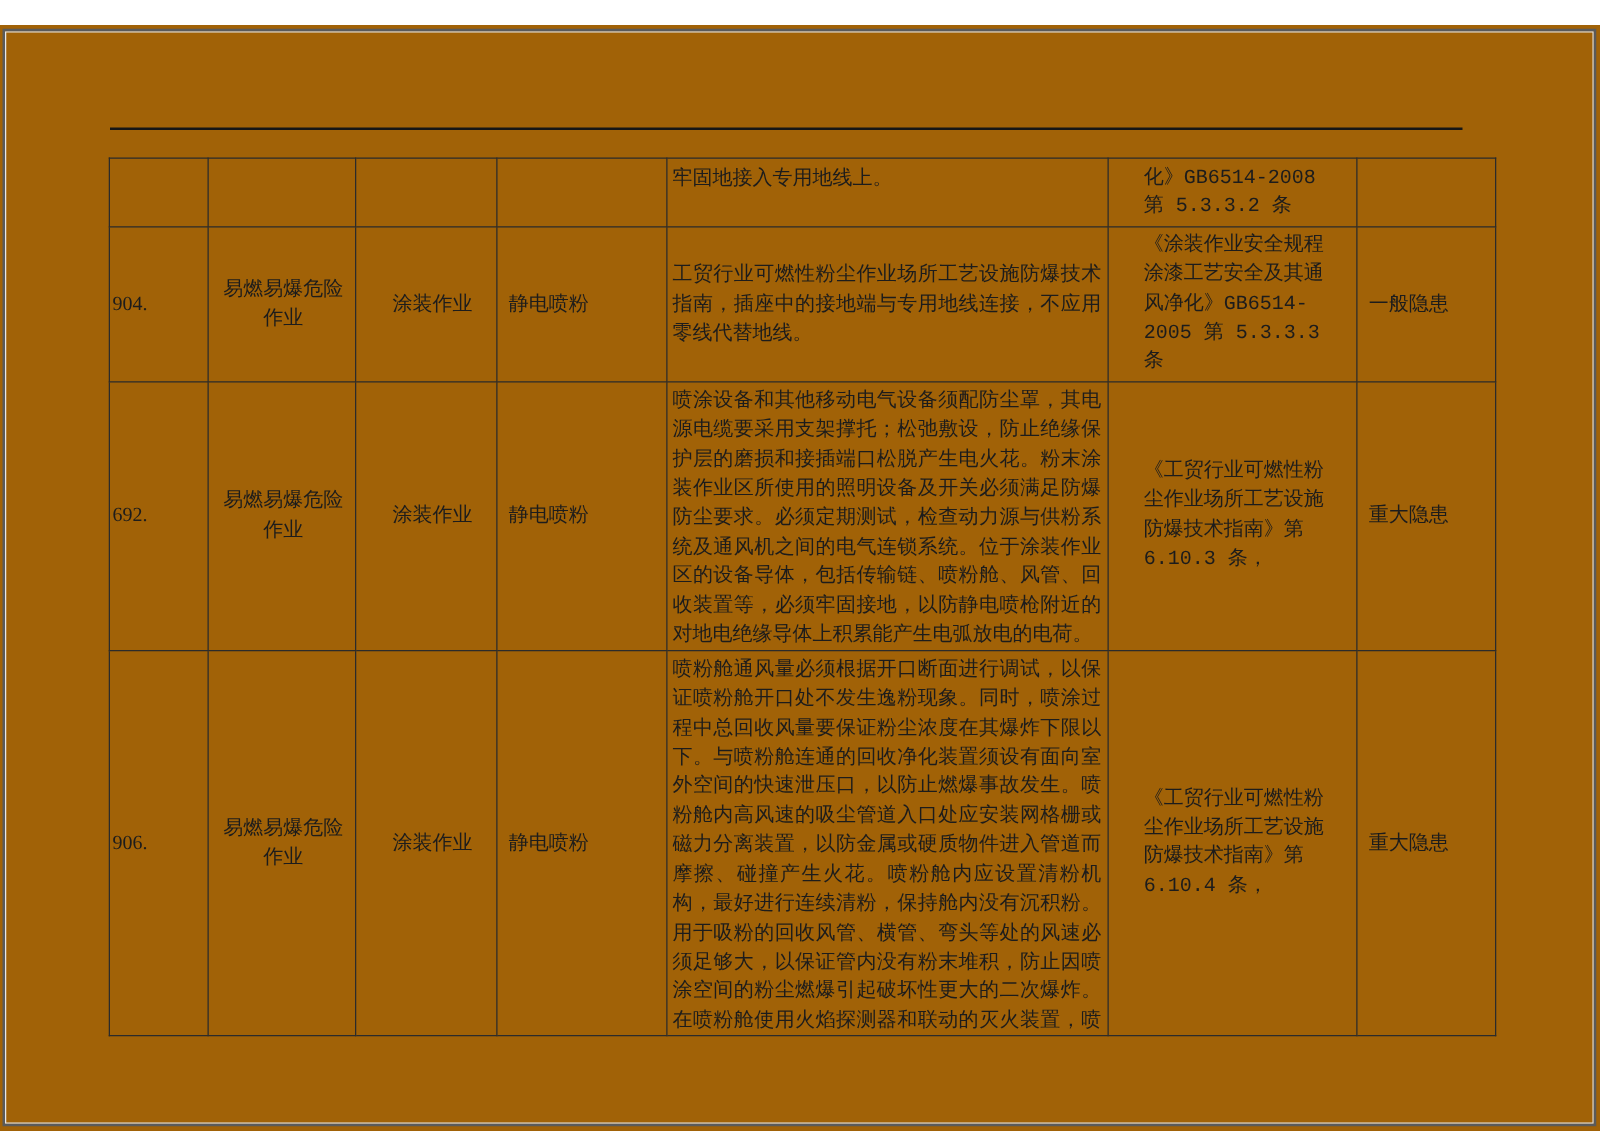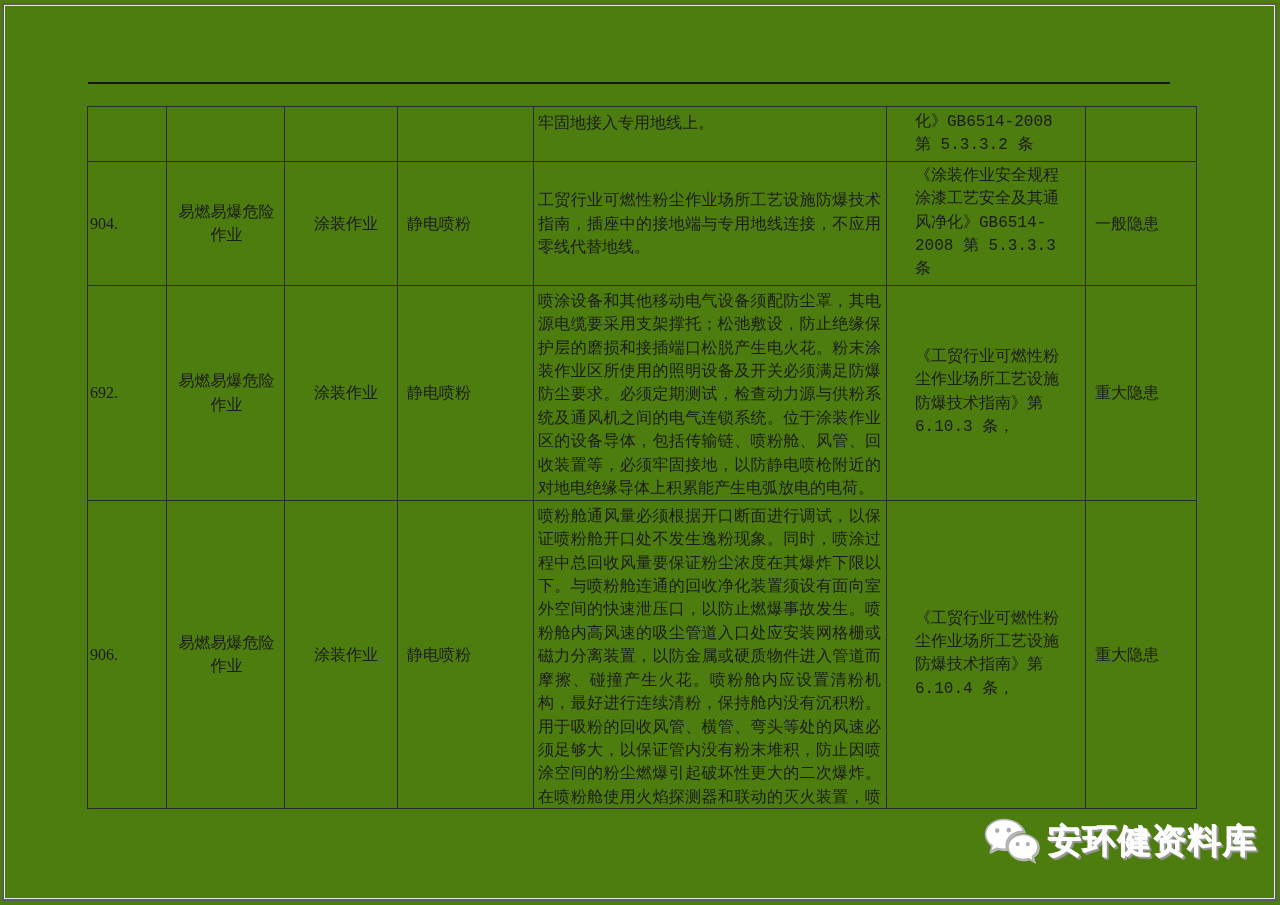--- a/index.html
+++ b/index.html
@@ -3,21 +3,21 @@
 <meta charset="utf-8">
 <style>
   * { margin:0; padding:0; box-sizing:border-box; }
   html,body { width:1280px; height:905px; background:#ffffff; }
   body {
     font-family:"Liberation Serif","DejaVu Serif",serif;
     color:#1c1c1c;
     position:relative;
     overflow:hidden;
   }
-  .page { position:absolute; inset:0; background:#4d7c0f; }
+  .page { position:absolute; inset:0; background:#a16207;margin-top:20px; }
 
   .page-border {
     position:absolute; left:2px; top:3px; right:3px; bottom:4px;
     border:2px solid #5a5a5a;
     box-shadow:inset 0 0 0 1px #e8e8e8;
     pointer-events:none;
   }
 
   .header-rule {
     position:absolute; left:88px; top:82px; width:1082px; height:2px;
@@ -98,21 +98,21 @@
         <td class="cell-reference">化》GB6514-2008 第 5.3.3.2 条</td>
         <td class="cell-level"></td>
       </tr>
 
       <tr style="height:97px">
         <td class="cell-serial">904.</td>
         <td class="cell-category">易燃易爆危险作业</td>
         <td class="cell-operation">涂装作业</td>
         <td class="cell-subtype">静电喷粉</td>
         <td class="cell-description">工贸行业可燃性粉尘作业场所工艺设施防爆技术指南，插座中的接地端与专用地线连接，不应用零线代替地线。</td>
-        <td class="cell-reference">《涂装作业安全规程 涂漆工艺安全及其通风净化》GB6514-2008 第 5.3.3.3 条</td>
+        <td class="cell-reference">《涂装作业安全规程 涂漆工艺安全及其通风净化》GB6514-2005 第 5.3.3.3 条</td>
         <td class="cell-level">一般隐患</td>
       </tr>
 
       <tr style="height:214px">
         <td class="cell-serial">692.</td>
         <td class="cell-category">易燃易爆危险作业</td>
         <td class="cell-operation">涂装作业</td>
         <td class="cell-subtype">静电喷粉</td>
         <td class="cell-description">
           <div class="clip clip-r2">喷涂设备和其他移动电气设备须配防尘罩，其电源电缆要采用支架撑托；松弛敷设，防止绝缘保护层的磨损和接插端口松脱产生电火花。粉末涂装作业区所使用的照明设备及开关必须满足防爆防尘要求。必须定期测试，检查动力源与供粉系统及通风机之间的电气连锁系统。位于涂装作业区的设备导体，包括传输链、喷粉舱、风管、回收装置等，必须牢固接地，以防静电喷枪附近的对地电绝缘导体上积累能产生电弧放电的电荷。</div>
@@ -128,29 +128,14 @@
         <td class="cell-subtype">静电喷粉</td>
         <td class="cell-description">
           <div class="clip clip-r3">喷粉舱通风量必须根据开口断面进行调试，以保证喷粉舱开口处不发生逸粉现象。同时，喷涂过程中总回收风量要保证粉尘浓度在其爆炸下限以下。与喷粉舱连通的回收净化装置须设有面向室外空间的快速泄压口，以防止燃爆事故发生。喷粉舱内高风速的吸尘管道入口处应安装网格栅或磁力分离装置，以防金属或硬质物件进入管道而摩擦、碰撞产生火花。喷粉舱内应设置清粉机构，最好进行连续清粉，保持舱内没有沉积粉。用于吸粉的回收风管、横管、弯头等处的风速必须足够大，以保证管内没有粉末堆积，防止因喷涂空间的粉尘燃爆引起破坏性更大的二次爆炸。在喷粉舱使用火焰探测器和联动的灭火装置，喷粉舱</div>
         </td>
         <td class="cell-reference">《工贸行业可燃性粉尘作业场所工艺设施防爆技术指南》第 6.10.4 条，</td>
         <td class="cell-level">重大隐患</td>
       </tr>
     </tbody>
   </table>
 
-  <div class="watermark">
-    <svg class="wechat-icon" width="56" height="48" viewBox="0 0 56 48" aria-hidden="true">
-      <g fill="#ffffff" stroke="#b2b2b2" stroke-width="1.6">
-        <path d="M21 1.5 C10.5 1.5 2.5 8 2.5 16.2 c0 4.6 2.6 8.7 6.6 11.4 l-1.7 6 6.3-3.4 c2.3 0.7 4.8 1.1 7.3 1.1 1 0 2-0.1 3-0.2 -0.5-1.3-0.8-2.7-0.8-4.1 0-7.6 7.3-13.6 16.1-13.6 0.5 0 1 0 1.5 0.1 C38.9 6.7 30.8 1.5 21 1.5 Z"></path>
-        <path d="M40 16.5 c-8.3 0-15 5.6-15 12.5 0 6.9 6.7 12.5 15 12.5 1.9 0 3.8-0.3 5.5-0.9 l5.4 2.9 -1.5-5.1 c3.4-2.3 5.6-5.7 5.6-9.4 0-6.9-6.7-12.5-15-12.5 Z"></path>
-      </g>
-      <g fill="#ababab" stroke="none">
-        <ellipse cx="14.2" cy="12.6" rx="2.2" ry="2.4"></ellipse>
-        <ellipse cx="25.8" cy="12.2" rx="2.2" ry="2.4"></ellipse>
-        <ellipse cx="34.6" cy="26.2" rx="1.9" ry="2.1"></ellipse>
-        <ellipse cx="44.8" cy="26.2" rx="1.9" ry="2.1"></ellipse>
-      </g>
-    </svg>
-    <span class="watermark-text">安环健资料库</span>
-  </div>
 
 </div>
 
 </body></html>

